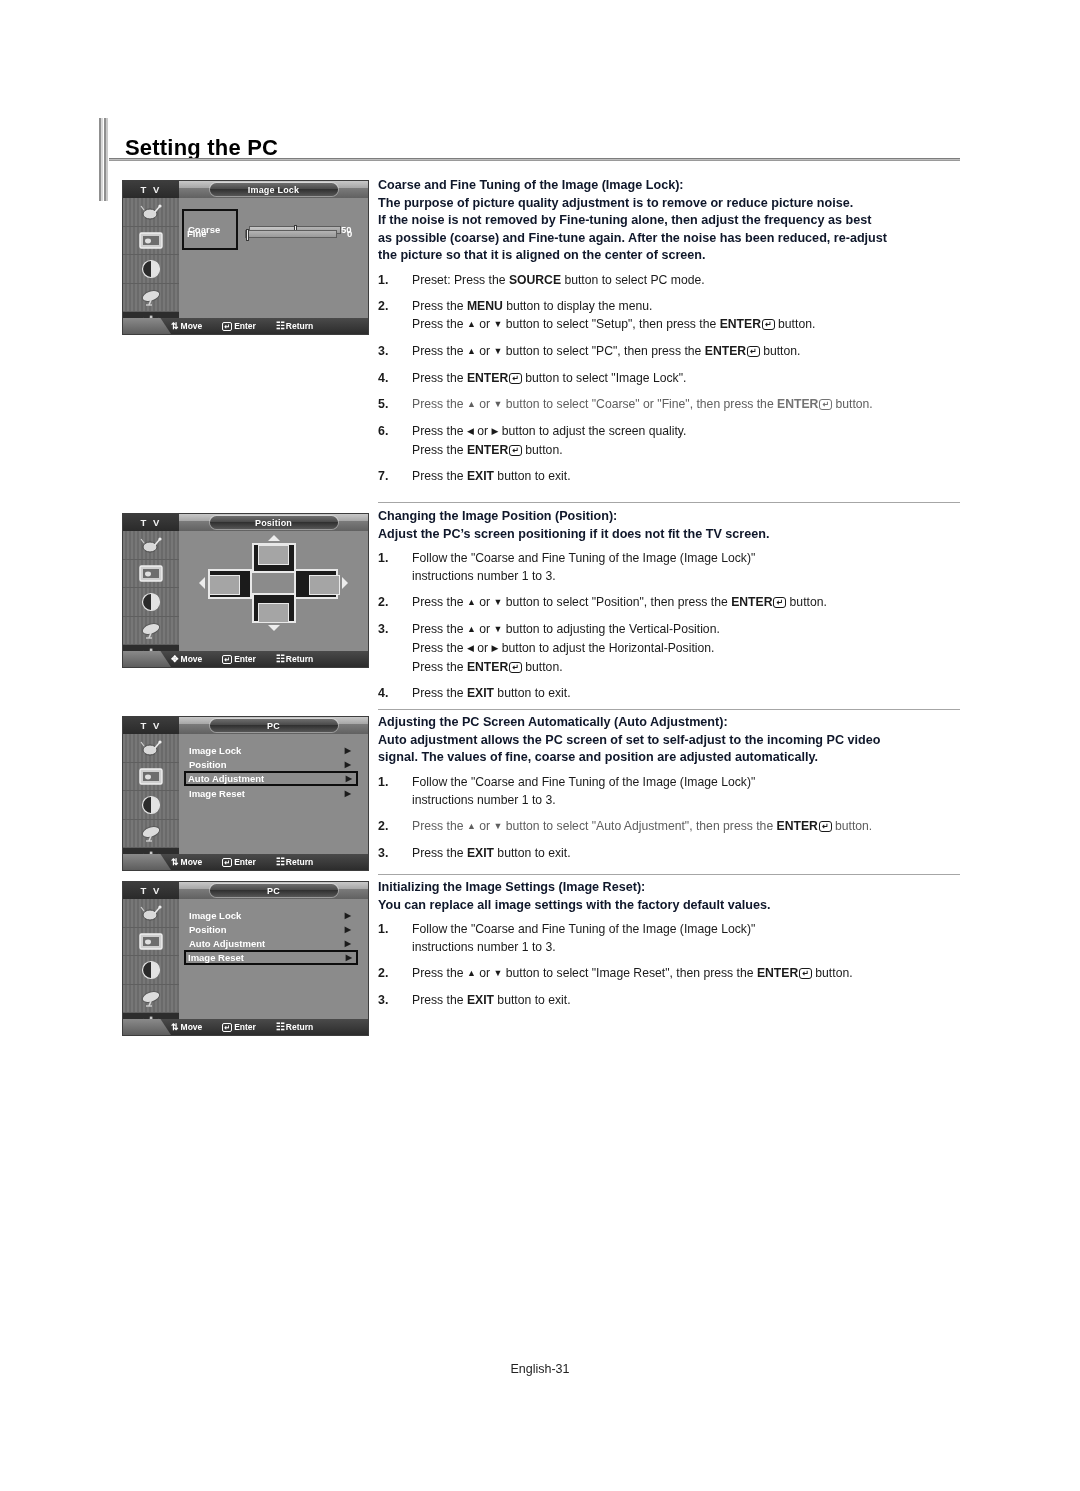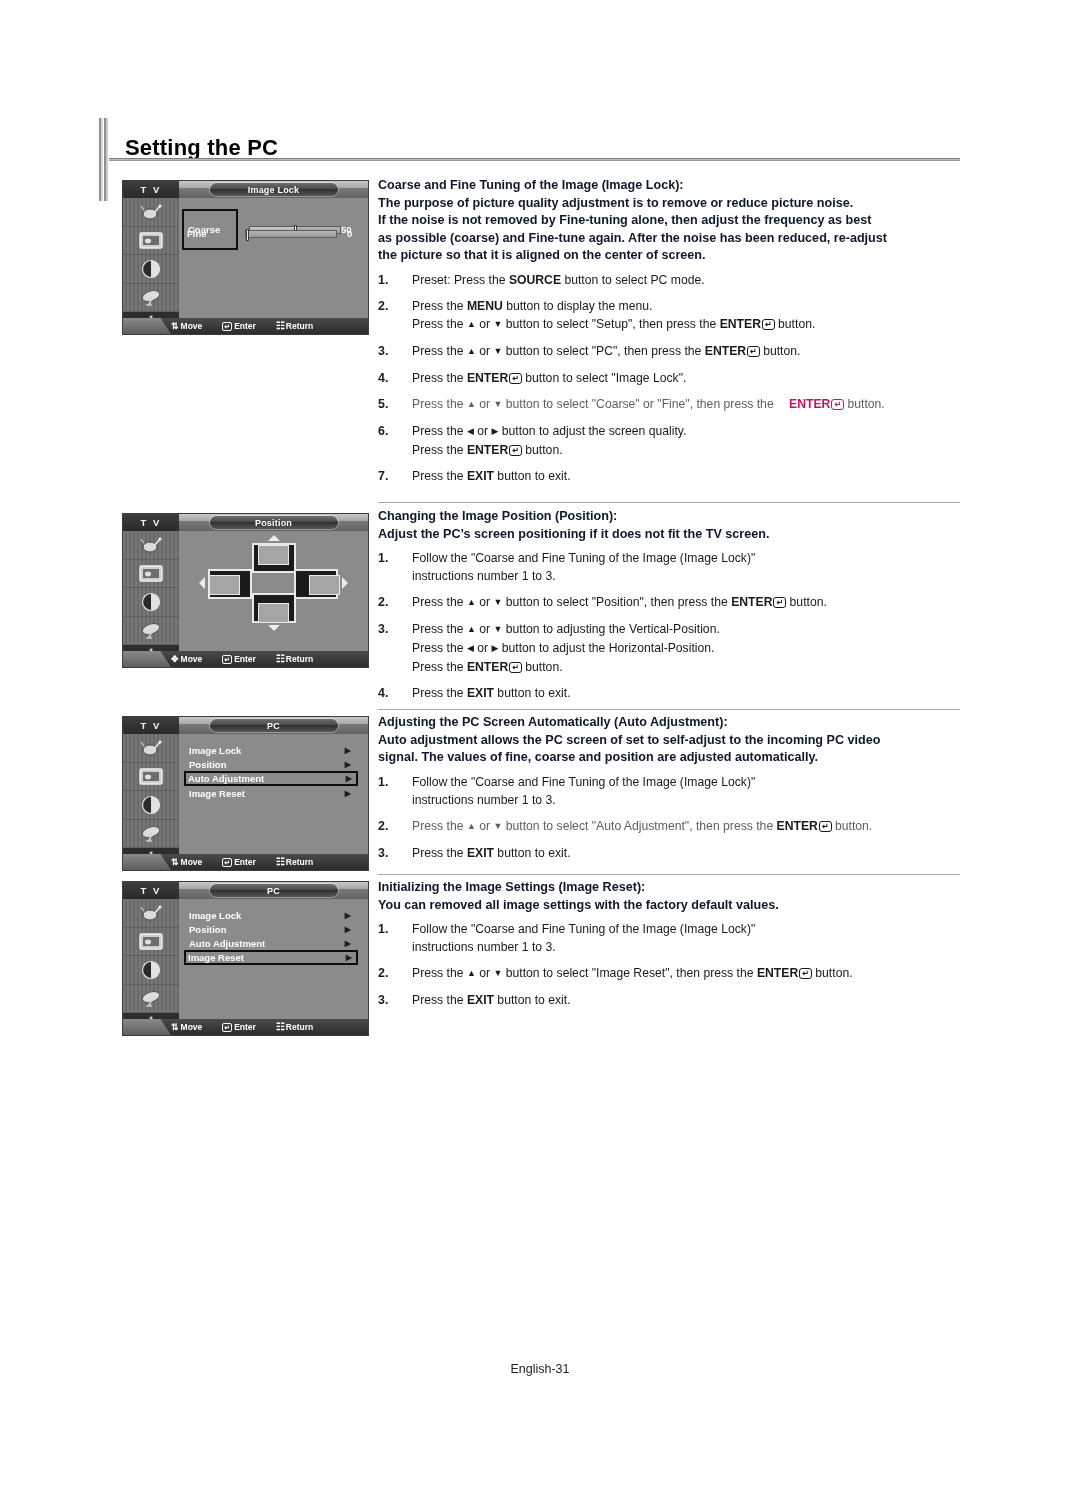--- a/index.html
+++ b/index.html
@@ -739,21 +739,21 @@
       </div>
       <div class="step">
         <div class="num">4.</div>
         <div class="txt">
           <div>Press the <b>ENTER<span class="ent">↵</span></b> button to select "Image Lock".</div>
         </div>
       </div>
       <div class="step faint">
         <div class="num">5.</div>
         <div class="txt">
-          <div>Press the <span class="ar">▲</span> or <span class="ar">▼</span> button to select "Coarse" or "Fine", then press the <b style="color:#be185d;margin-left:12px;">ENTER<span class="ent">↵</span></b> button.</div>
+          <div>Press the <span class="ar">▲</span> or <span class="ar">▼</span> button to select "Coarse" or "Fine", then press the <b style="color:#737373;">ENTER<span class="ent">↵</span></b> button.</div>
         </div>
       </div>
       <div class="step">
         <div class="num">6.</div>
         <div class="txt">
           <div>Press the <span class="ar">◀</span> or <span class="ar">▶</span> button to adjust the screen quality.</div>
           <div>Press the <b>ENTER<span class="ent">↵</span></b> button.</div>
         </div>
       </div>
       <div class="step">
@@ -829,21 +829,21 @@
           <div>Press the <b>EXIT</b> button to exit.</div>
         </div>
       </div>
     </div>
   </div>
 
   <div class="sep" style="top:874px;"></div>
 
   <div class="col" style="top:879px;">
     <div class="lede">Initializing the Image Settings (Image Reset):</div>
-    <div class="lede">You can removed all image settings with the factory default values.</div>
+    <div class="lede">You can replace all image settings with the factory default values.</div>
 
     <div class="steps">
       <div class="step">
         <div class="num">1.</div>
         <div class="txt">
           <div>Follow the "Coarse and Fine Tuning of the Image (Image Lock)"</div>
           <div>instructions number 1 to 3.</div>
         </div>
       </div>
       <div class="step">

